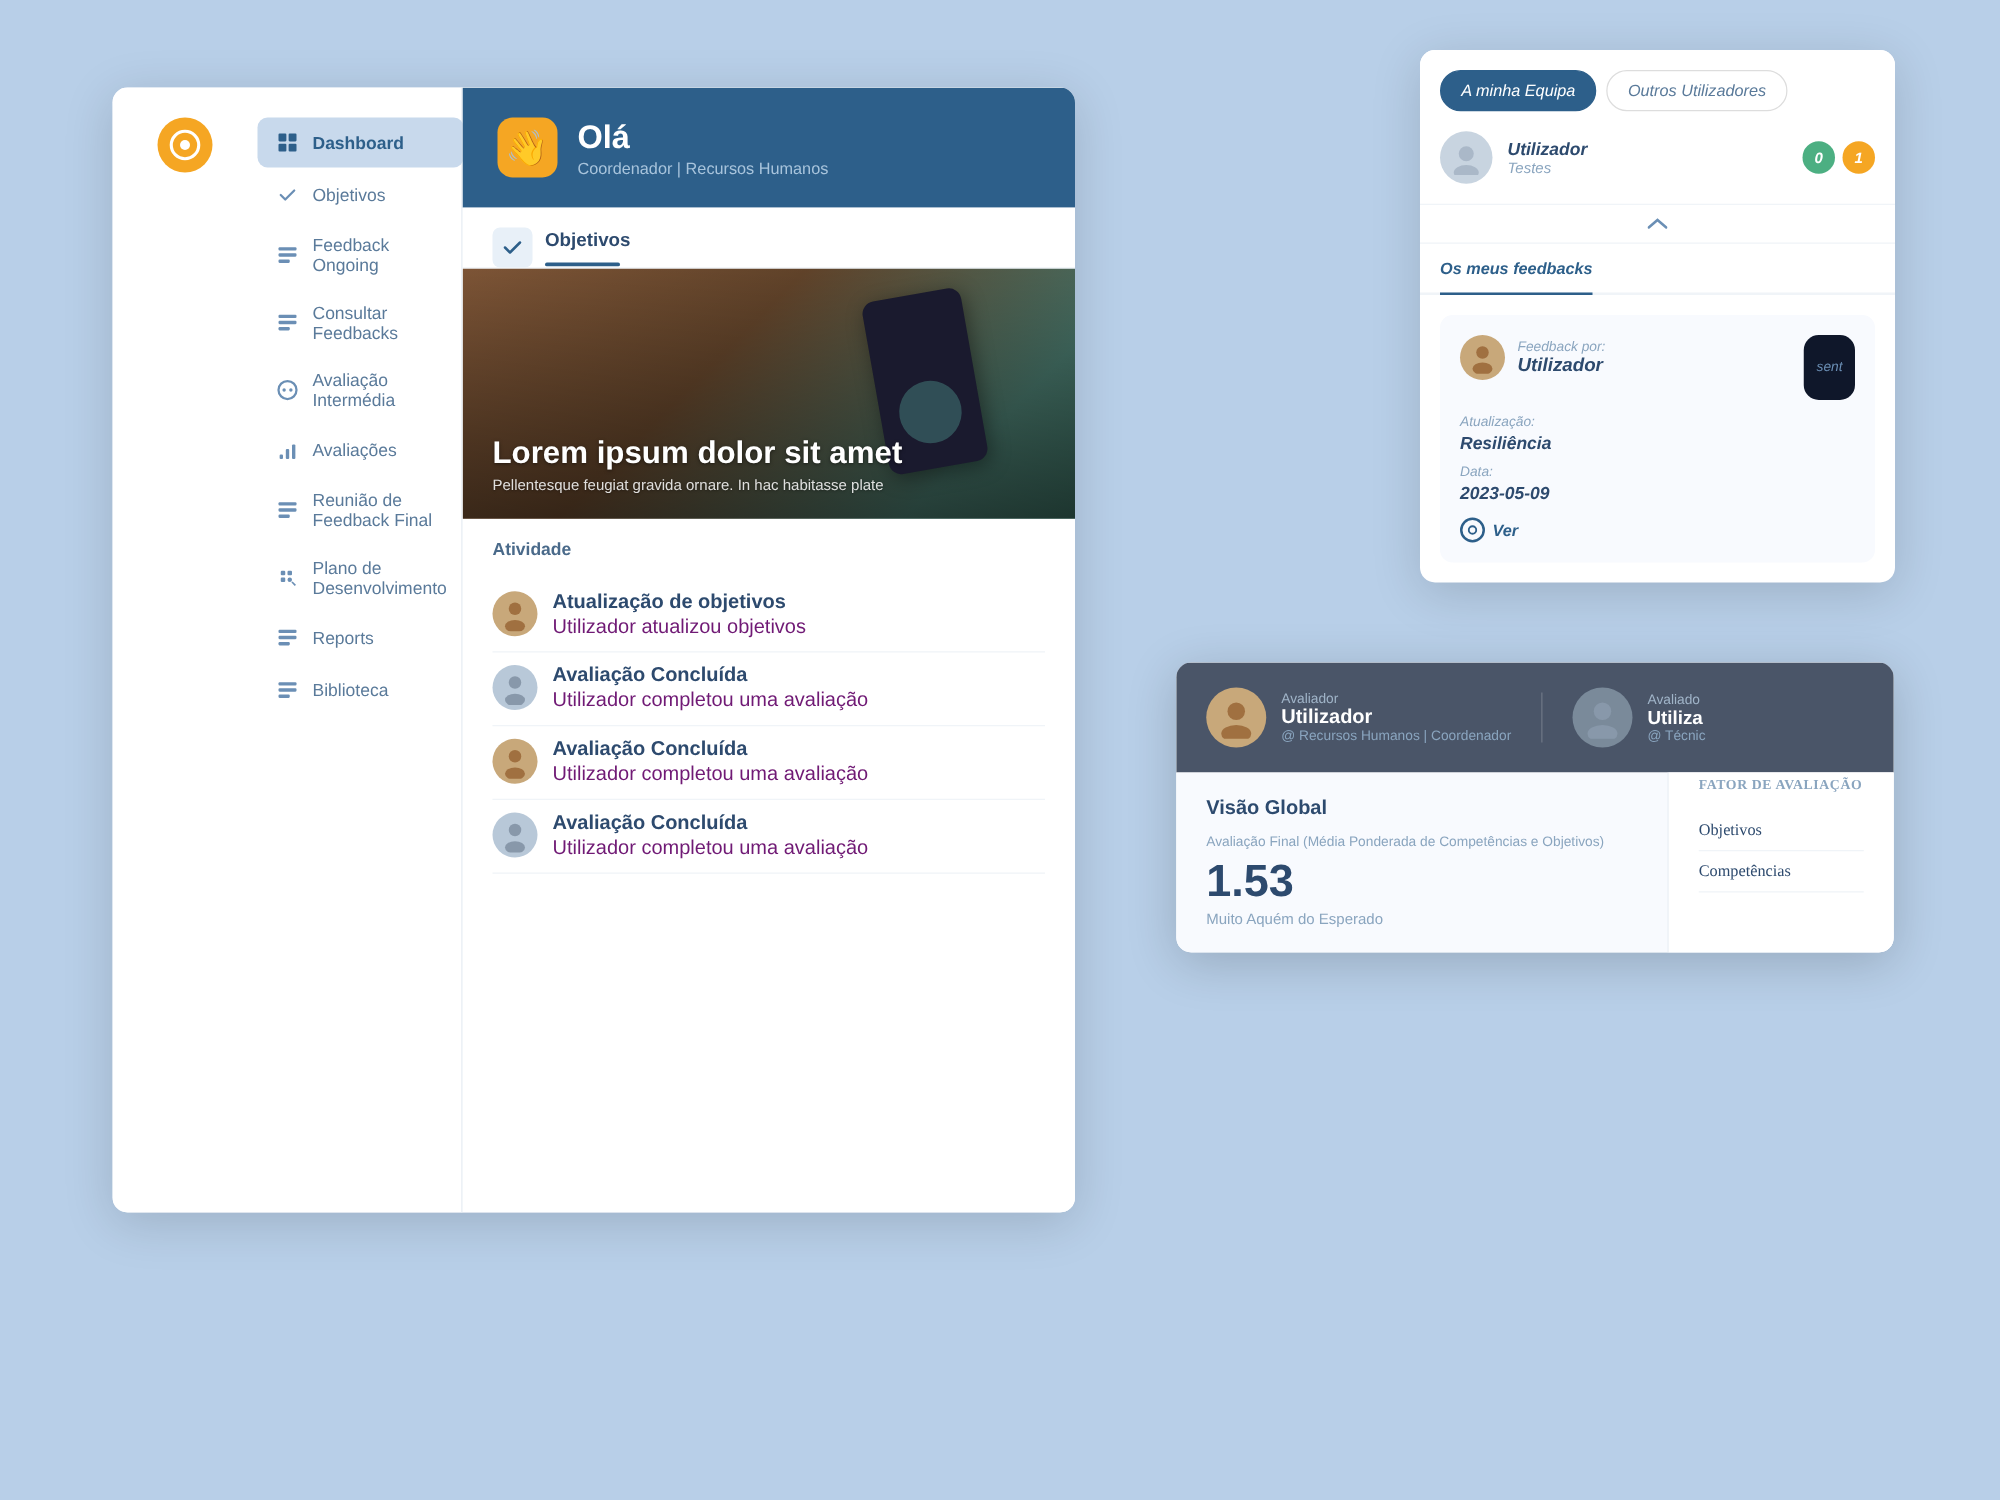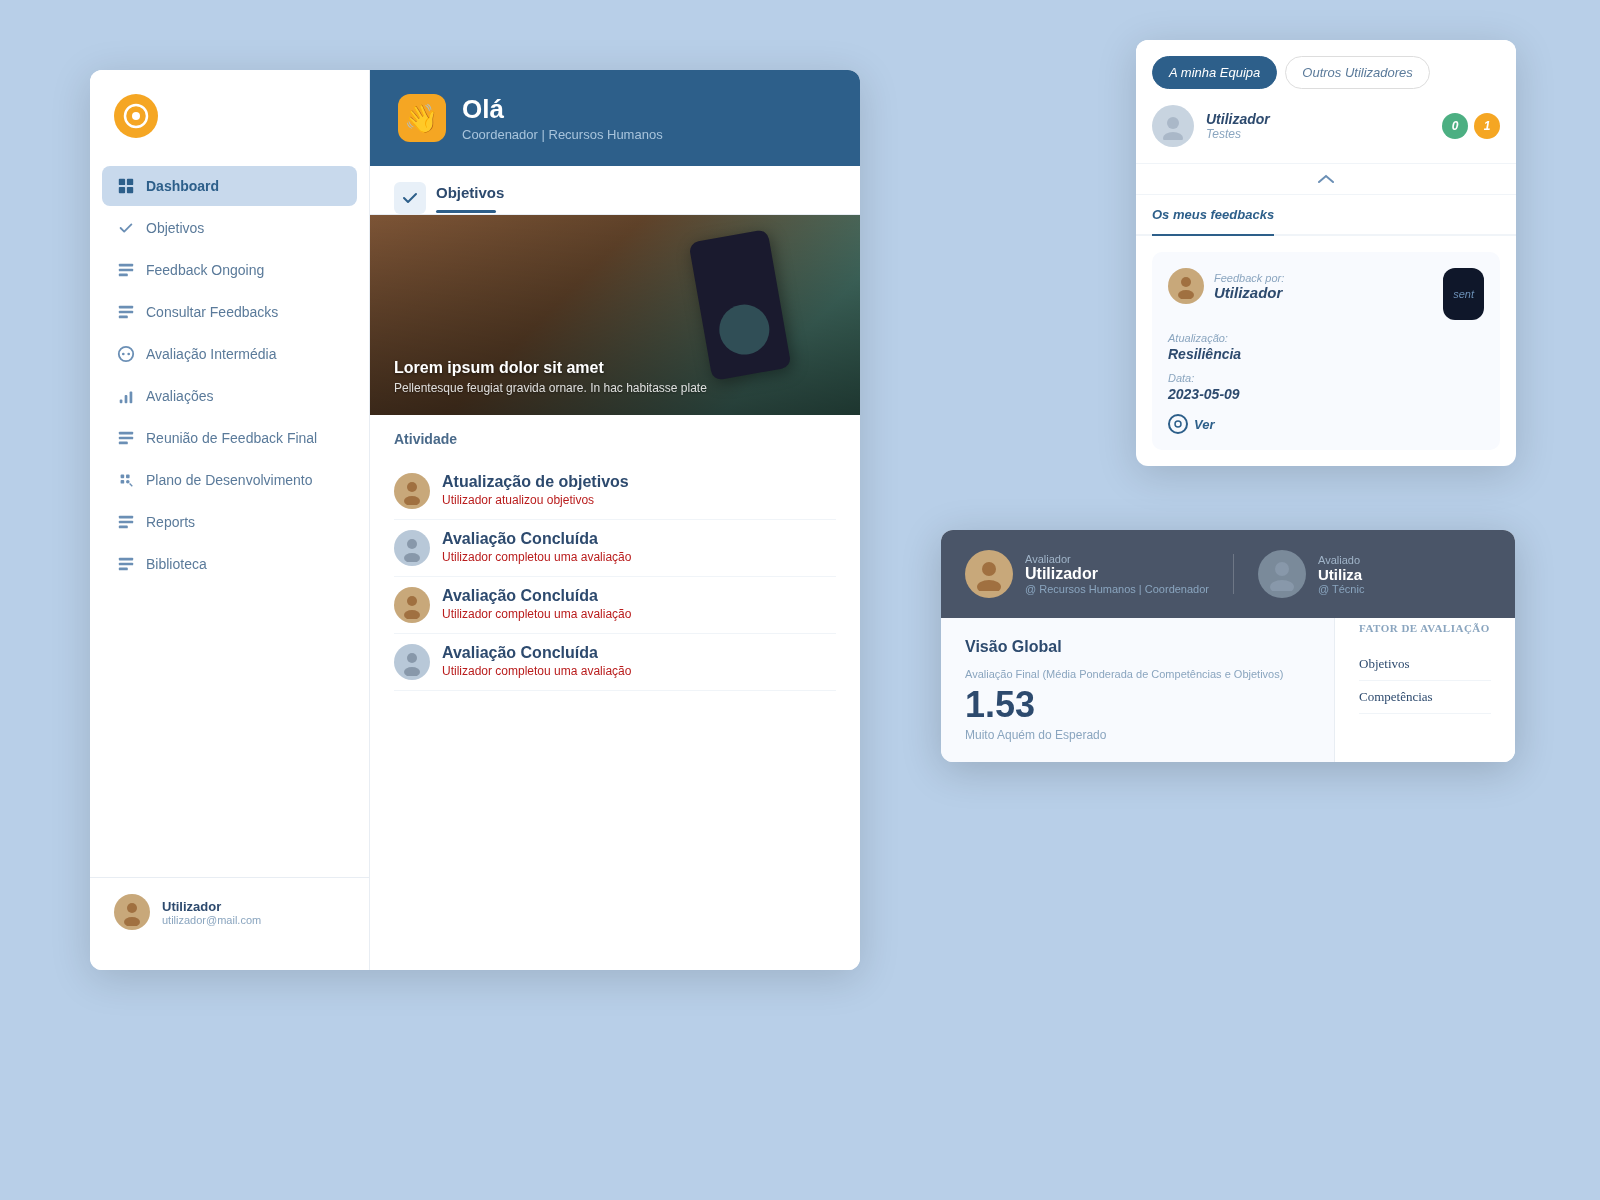--- a/index.html
+++ b/index.html
@@ -26,22 +26,21 @@
       overflow: hidden;
     }
 
     
     .sidebar {
       width: 280px;
       min-width: 280px;
       background: #fff;
       border-right: 1px solid #e8edf3;
       display: flex;
-      flex-direction: column;
-      padding: 24px 0;
+      padding: 24px 12px;
     }
     .sidebar-logo {
       padding: 0 24px 28px;
     }
     .logo-circle {
       width: 44px;
       height: 44px;
       background: #f5a623;
       border-radius: 50%;
       display: flex;
@@ -214,21 +213,21 @@
       height: 50px;
       border-radius: 50%;
       background: rgba(100,200,180,0.3);
     }
     .hero-text {
       position: absolute;
       bottom: 20px;
       left: 24px;
       color: #fff;
     }
-    .hero-title { font-size: 16px; font-weight: 700; text-shadow: 0 1px 3px rgba(0,0,0,0.5); }
+    .hero-title { font-size: 25px; font-weight: 700; text-shadow: 0 1px 3px rgba(0,0,0,0.5); }
     .hero-desc { font-size: 12px; color: rgba(255,255,255,0.85); margin-top: 4px; text-shadow: 0 1px 2px rgba(0,0,0,0.4); }
 
     
     .activity-section {
       background: #fff;
       padding: 16px 24px;
       flex: 1;
       overflow-y: auto;
     }
     .activity-title { font-size: 14px; font-weight: 600; color: #4a6a8a; margin-bottom: 16px; }
@@ -245,21 +244,21 @@
       border-radius: 50%;
       background: #c8a87a;
       flex-shrink: 0;
       display: flex;
       align-items: center;
       justify-content: center;
       overflow: hidden;
     }
     .activity-avatar.grey { background: #b8c8d8; }
     .activity-text .act-title { font-size: 16px; font-weight: 600; color: #2d4a6e; }
-    .activity-text .act-sub { font-size: 12px; color: #b91c1c; margin-top: 2px; }
+    .activity-text .act-sub { font-size: 16px; color: #701a75; margin-top: 2px; }
 
     
 
     
     .feedback-panel {
       position: absolute;
       right: 84px;
       top: 40px;
       width: 380px;
       background: #fff;

